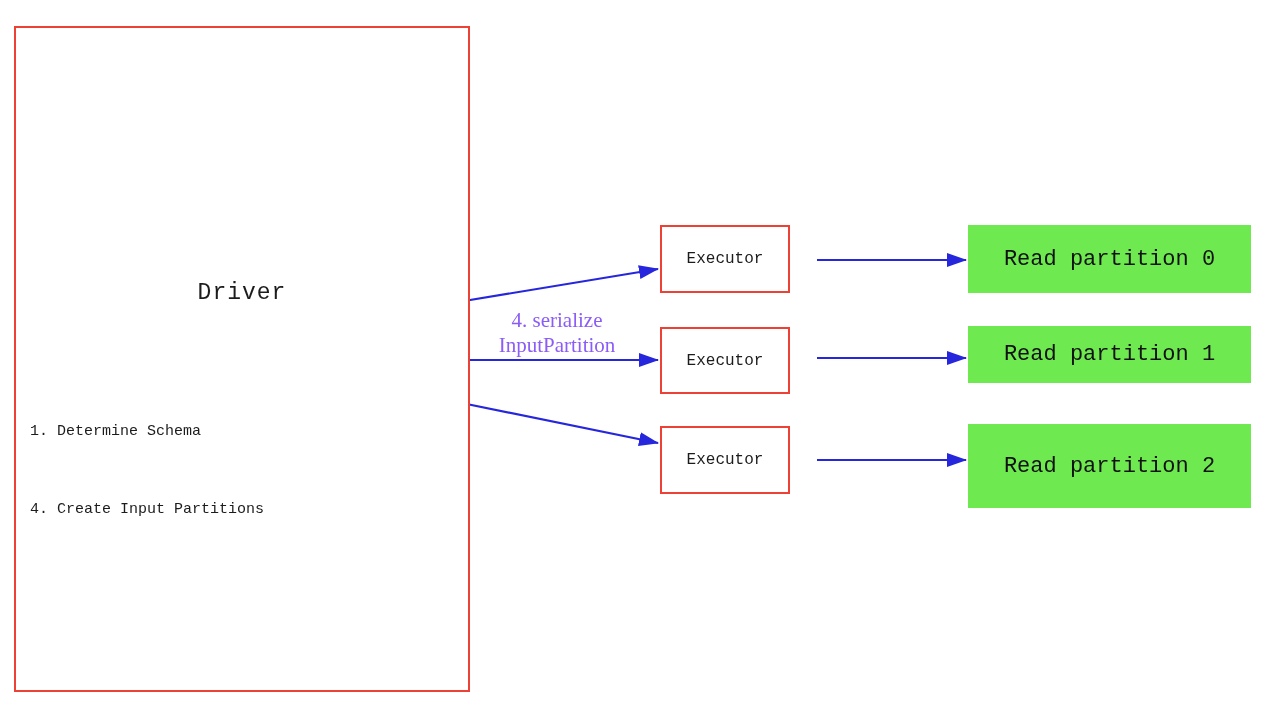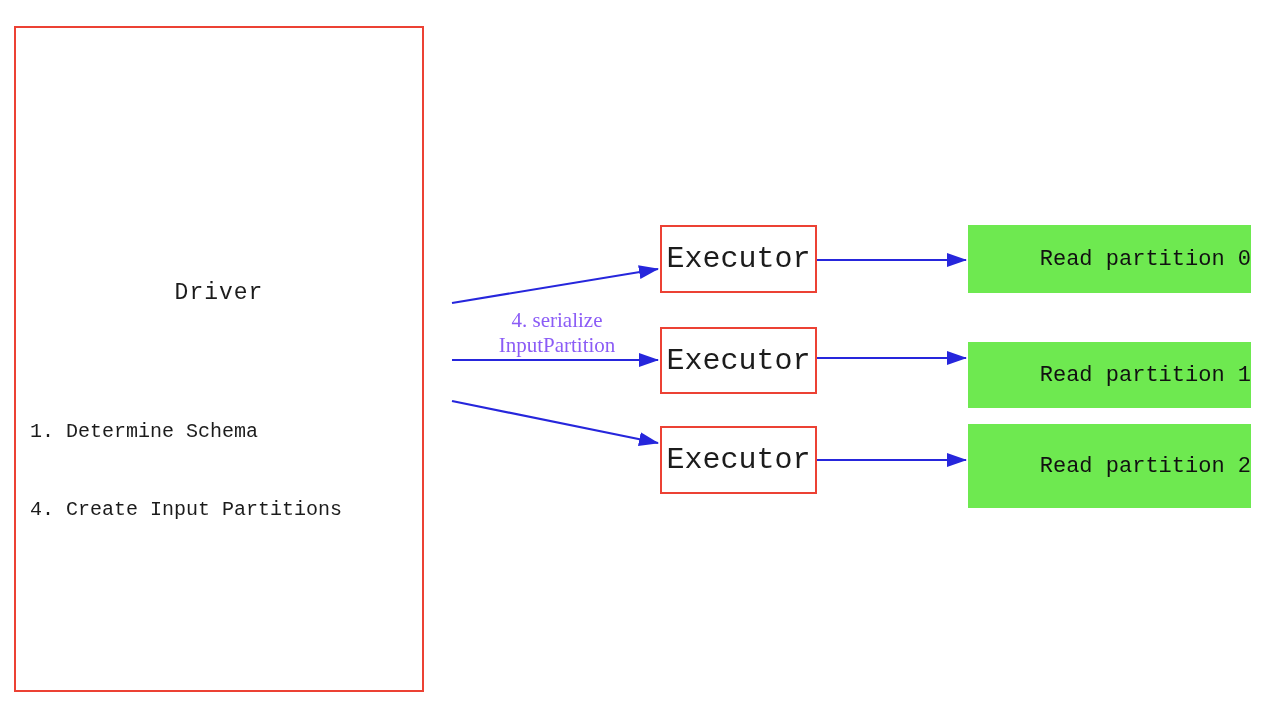--- a/index.html
+++ b/index.html
@@ -28,61 +28,61 @@
     stroke-width: 2.2;
   }
   .box {
     position: absolute;
     box-sizing: border-box;
     border: 2px solid var(--box-border, #ec4134);
     background: #ffffff;
   }
   .driver-box {
     left: 14px; top: 26px;
-    width: 410px; height: 666px;
+    width: 456px; height: 666px;
   }
   .driver-title {
     position: absolute;
     left: 0; top: 252px;
     width: 100%;
     text-align: center;
     font-size: 23px;
     letter-spacing: 1px;
   }
   .driver-steps {
     position: absolute;
     left: 14px; top: 339px;
-    font-size: 20px;
+    font-size: 15px;
     line-height: 26px;
     white-space: pre;
   }
   .exec-box {
     left: 660px;
-    width: 157px;
+    width: 130px;
     display: flex;
     align-items: center;
     justify-content: center;
-    font-size: 30px;
+    font-size: 16px;
   }
   .exec-1 { top: 225px; height: 68px; }
   .exec-2 { top: 327px; height: 67px; }
   .exec-3 { top: 426px; height: 68px; }
   .partition-box {
     position: absolute;
     left: 968px;
     width: 283px;
     background: var(--partition-fill, #6ee950);
     display: flex;
     align-items: center;
-    justify-content: flex-end;
+    justify-content: center;
     font-size: 22px;
     color: #111111;
   }
   .part-0 { top: 225px; height: 68px; }
-  .part-1 { top: 326px; height: 66px; margin-top: 16px; }
+  .part-1 { top: 326px; height: 57px; }
   .part-2 { top: 424px; height: 84px; }
   .edge-label {
     position: absolute;
     font-family: "Liberation Serif", serif;
     font-size: 21px;
     line-height: 25px;
     text-align: center;
     color: #8b5cf6;
   }
   .label-serialize { left: 478px; top: 308px; width: 158px; }

